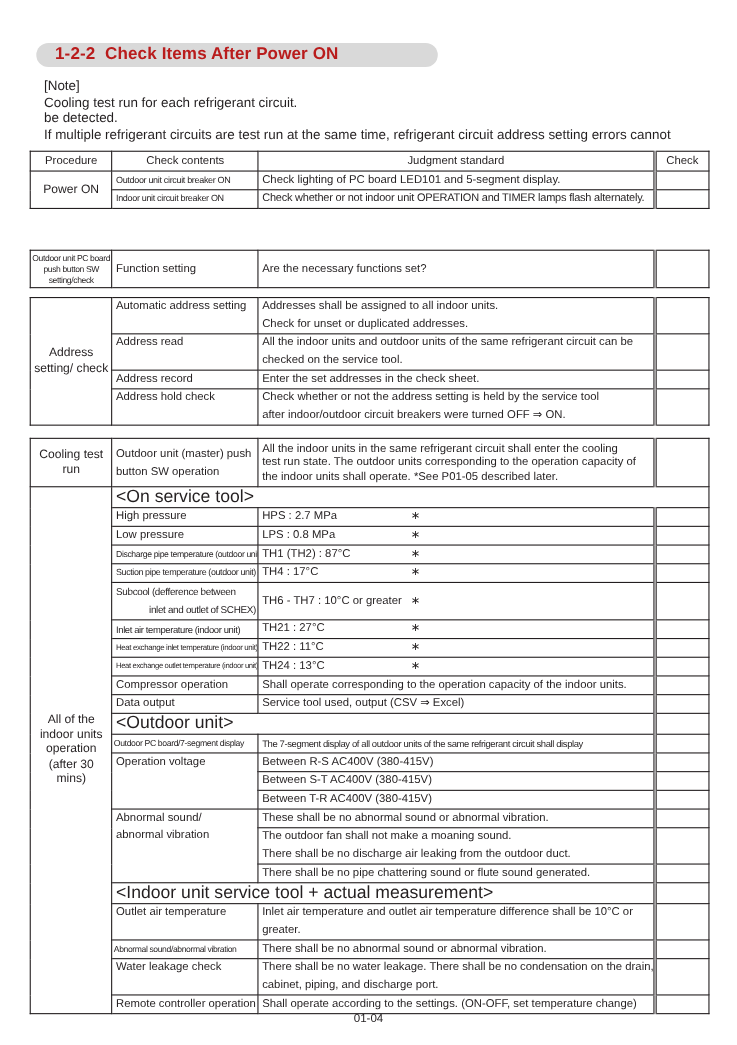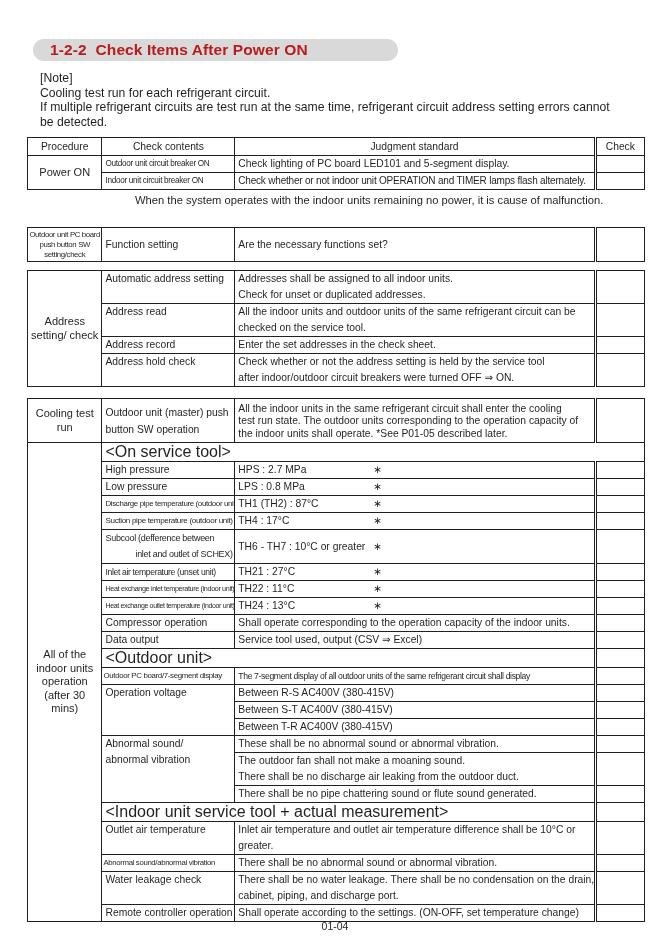--- a/index.html
+++ b/index.html
@@ -41,22 +41,22 @@
 <div class="page">
 
   <div class="section-pill"></div>
   <div class="section-title">
     <span>1-2-2</span>&nbsp;&nbsp;<span>Check Items After Power ON</span>
   </div>
 
   <div class="note-block">
     <div>[Note]</div>
     <div>Cooling test run for each refrigerant circuit.</div>
+    <div>be detected.</div>
     <div>If multiple refrigerant circuits are test run at the same time, refrigerant circuit address setting errors cannot</div>
-    <div>be detected.</div>
   </div>
 
   <table class="grid" style="left:27px; top:137px; width:618px;">
     <colgroup>
         <col class="col1">
         <col class="col2">
         <col class="col3">
         <col class="col4">
       </colgroup>
     <tbody>
@@ -74,21 +74,20 @@
     </tr>
     <tr style="height:17px;">
       <td class="cond mid">Indoor unit circuit breaker ON</td>
       <td class="small mid">Check whether or not indoor unit OPERATION and TIMER lamps flash alternately.</td>
       <td class="chk"></td>
     </tr>
   </tbody>
     </table>
 
   <div class="note2">
-    <div class="line2">When the system operates with the indoor units remaining no power, it is cause of malfunction.</div>
   </div>
 
   <table class="grid" style="left:27px; top:227px; width:618px;">
     <colgroup>
         <col class="col1">
         <col class="col2">
         <col class="col3">
         <col class="col4">
       </colgroup>
     <tbody>
@@ -200,21 +199,21 @@
       <td class="cond" style="font-size:9px; line-height:16px;">
         <span class="rel">Subcool (defference between</span>
         <span class="rel" style="padding-left:30px;">inlet and outlet of SCHEX)</span>
       </td>
       <td class="mid">
             <span class="rel"><span>TH6 - TH7 : 10°C or greater</span><span class="star">∗</span></span>
           </td>
       <td class="chk"></td>
     </tr>
     <tr>
-      <td class="tiny" style="font-size:8.6px;">Inlet air temperature (unset unit)</td>
+      <td class="tiny" style="font-size:8.6px;">Inlet air temperature (indoor unit)</td>
       <td>
             <span class="rel"><span>TH21 : 27°C</span><span class="star">∗</span></span>
           </td>
       <td class="chk"></td>
     </tr>
     <tr>
       <td class="tiny" style="font-size:7.2px;">Heat exchange inlet temperature (indoor unit)</td>
       <td>
             <span class="rel"><span>TH22 : 11°C</span><span class="star">∗</span></span>
           </td>

